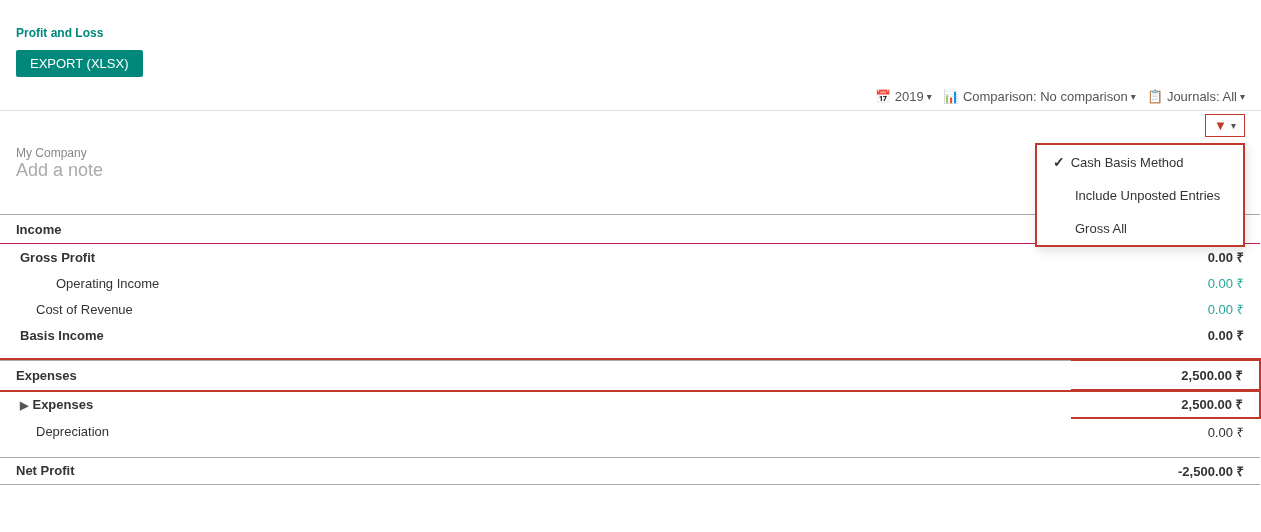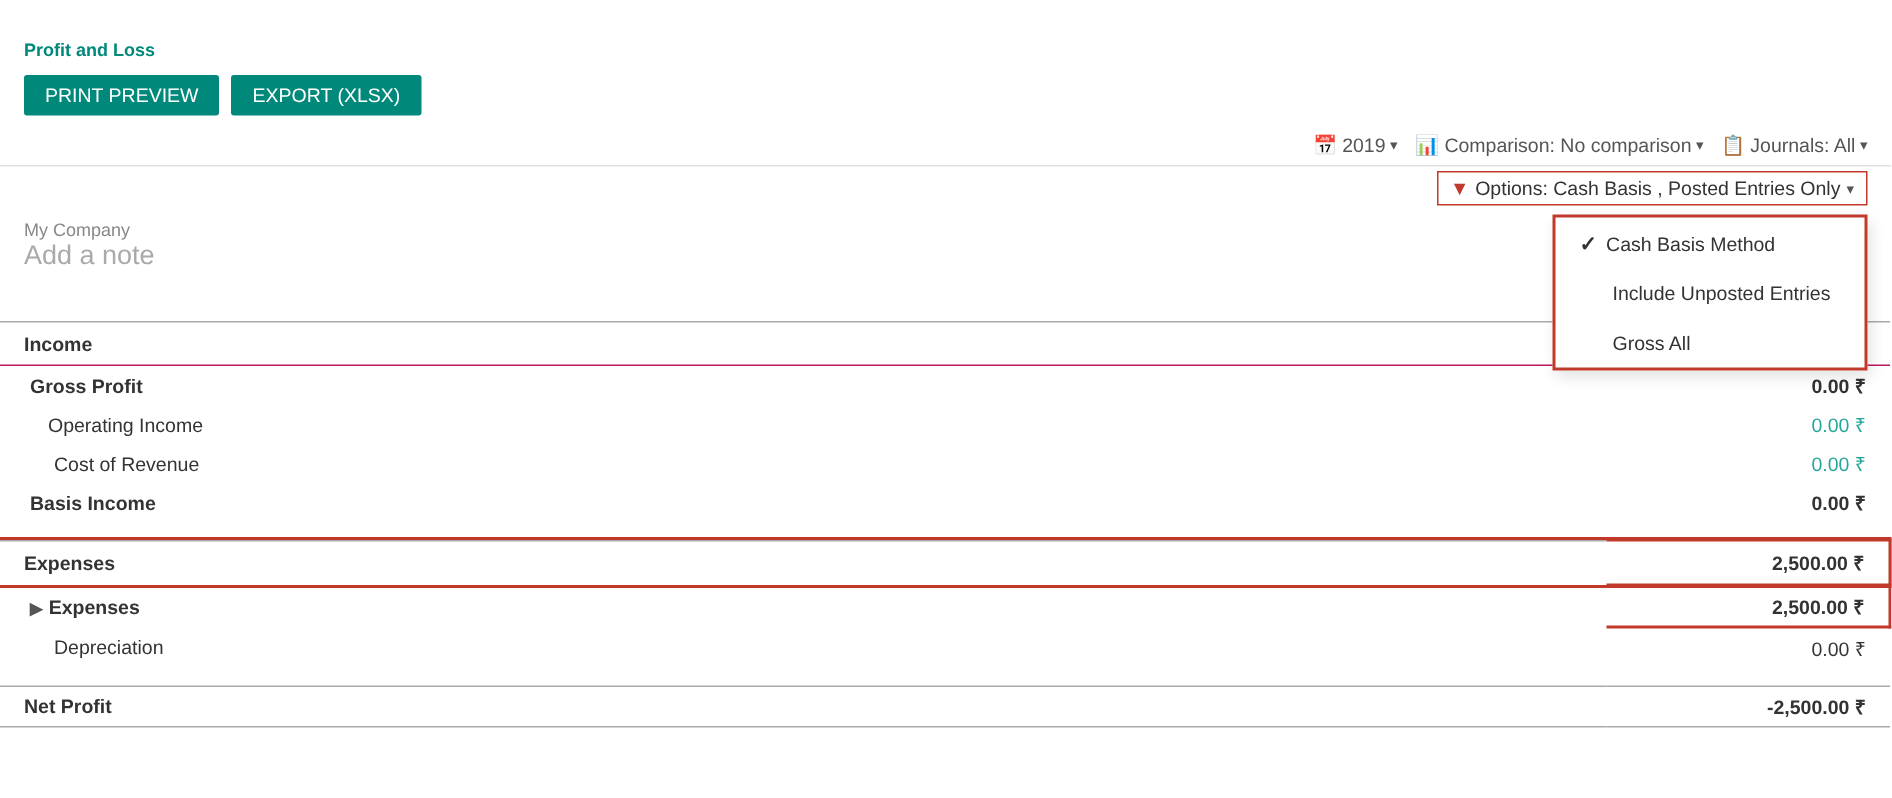--- a/index.html
+++ b/index.html
@@ -47,21 +47,20 @@
     .row-net td { font-weight: bold; color: #333; border-top: 1.5px solid #aaa; border-bottom: 1.5px solid #aaa; }
 
     .triangle { font-size: 11px; margin-right: 4px; color: #555; }
   </style>
 </head>
 <body>
 
 <div class="page-title">Profit and Loss</div>
 
 <div class="toolbar">
-  <button class="btn-teal">PRINT PREVIEW</button>
   <button class="btn-teal">EXPORT (XLSX)</button>
 </div>
 
 <div class="filters-bar">
   <div class="filter-item">
     <span>📅</span>
     <span>2019</span>
     <span class="dropdown-arrow">▾</span>
   </div>
   <div class="filter-item">
@@ -72,21 +71,20 @@
   <div class="filter-item">
     <span>📋</span>
     <span>Journals: All</span>
     <span class="dropdown-arrow">▾</span>
   </div>
 </div>
 
 <div class="options-bar">
   <div class="options-button">
     <span class="funnel">▼</span>
-    <span>Options: Cash Basis , Posted Entries Only</span>
     <span class="dropdown-arrow">▾</span>
   </div>
 
   <div class="dropdown-menu">
     <div class="dropdown-item">
       <span class="checkmark">✓</span>
       <span>Cash Basis Method</span>
     </div>
     <div class="dropdown-item">
       <span class="check-placeholder"></span>
@@ -117,21 +115,21 @@
 
     <tr class="row-section-header">
       <td class="col-label">Income</td>
       <td class="col-val val-normal">0.00 ₹</td>
     </tr>
     <tr class="row-bold">
       <td class="col-label" style="padding-left:20px;">Gross Profit</td>
       <td class="col-val val-normal">0.00 ₹</td>
     </tr>
     <tr>
-      <td class="col-label row-indent1" style="padding-left:32px;">Operating Income</td>
+      <td class="col-label row-indent1" style="padding-left:56px;">Operating Income</td>
       <td class="col-val val-teal">0.00 ₹</td>
     </tr>
     <tr>
       <td class="col-label" style="padding-left:36px;margin-top:30px;">Cost of Revenue</td>
       <td class="col-val val-teal">0.00 ₹</td>
     </tr>
     <tr class="row-bold">
       <td class="col-label" style="padding-left:20px;">Basis Income</td>
       <td class="col-val val-normal">0.00 ₹</td>
     </tr>

